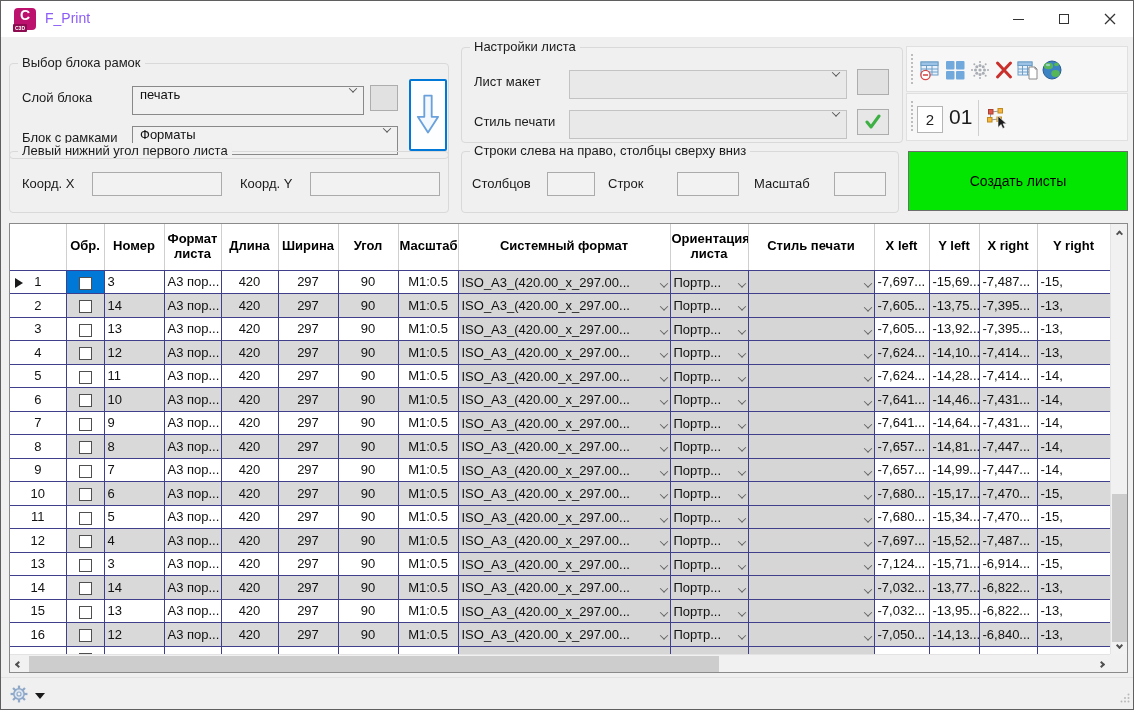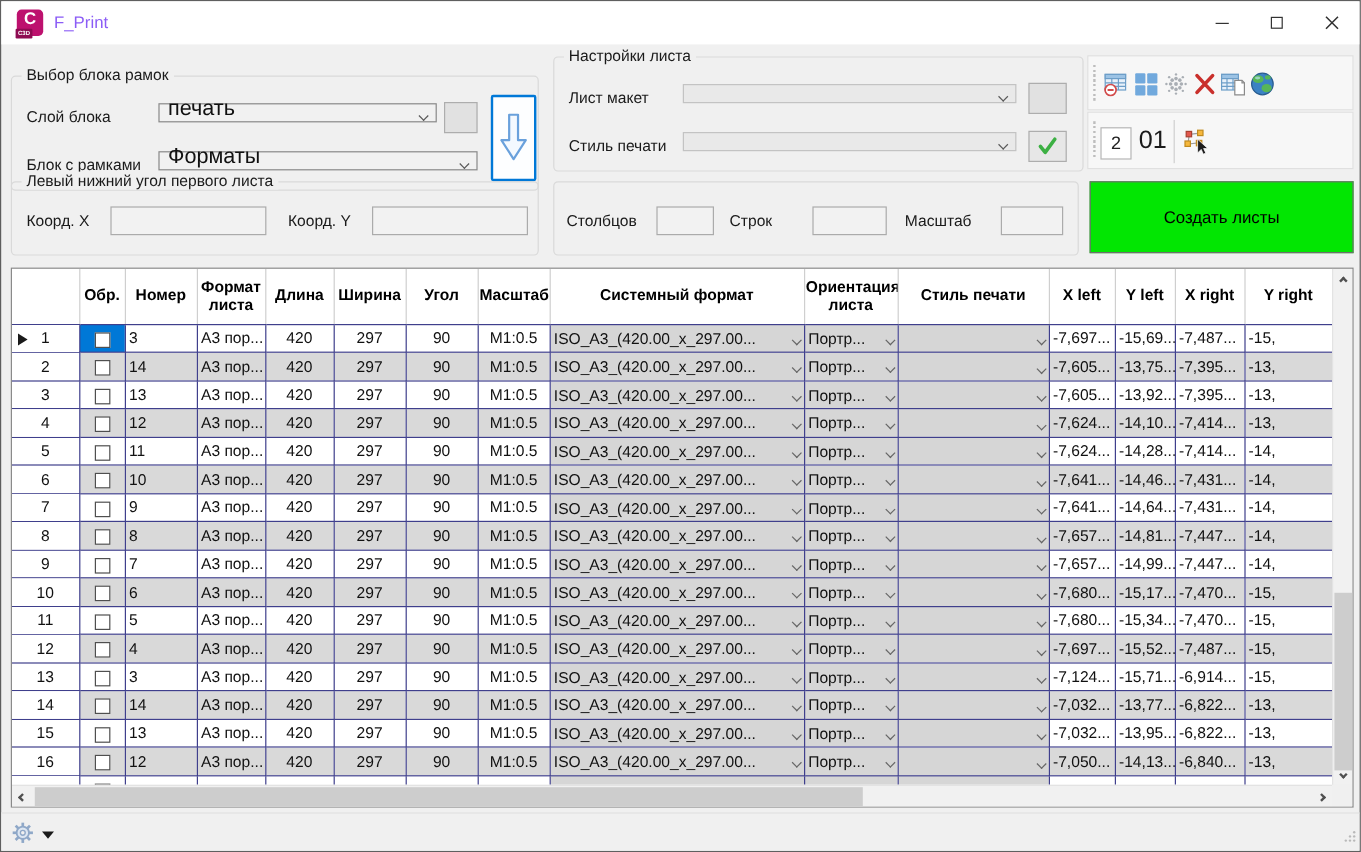--- a/index.html
+++ b/index.html
@@ -21,22 +21,22 @@
   .wbtn { width:46px; height:36px; display:flex; align-items:center; justify-content:center; }
   .glyph-min { width:11px; height:0; border-top:1px solid #333; }
   .glyph-max { width:10px; height:10px; border:1px solid #333; }
 
   
   .groupbox { position:absolute; border:1px solid #d9d9d9; border-radius:4px; }
   .gb-title { position:absolute; top:-9px; left:8px; background:#f0f0f0; padding:0 4px;
               font-size:13px; color:#1a1a1a; white-space:nowrap; }
   .lbl { position:absolute; font-size:13px; color:#1a1a1a; white-space:nowrap; }
 
-  .combo { position:absolute; height:16px; background:#f1f1f1; border:1px solid #898989;
-           display:flex; align-items:flex-end; padding:0 7px; font-size:18px; color:#111; }
+  .combo { position:absolute; height:29px; background:#f1f1f1; border:1px solid #898989;
+           display:flex; align-items:flex-start; padding:0 7px; font-size:13px; color:#111; }
   .combo.disabled { background:#e9e9e9; border-color:#c3c3c3; }
   .combo .chev { margin-left:auto; }
   .chev { display:inline-block; width:6px; height:6px; border-right:1.5px solid #585858;
           border-bottom:1.5px solid #585858; transform:rotate(45deg) translate(-1px,-1px); }
   .tbox { position:absolute; height:24px; background:#f2f2f2; border:1px solid #ababab; }
   .btn-blank { position:absolute; background:#e1e1e1; border:1px solid #adadad; }
   .btn-check { position:absolute; background:#e7e7e7; border:1px solid #adadad;
                display:flex; align-items:center; justify-content:center; }
   .btn-arrow { position:absolute; background:#fdfeff; border:2px solid #0078d7; border-radius:2px;
                display:flex; align-items:center; justify-content:center; }
@@ -256,20 +256,21 @@
 
   <div class="groupbox" style="left:8px; top:150px; width:440px; height:62px;">
     <span class="gb-title">Левый нижний угол первого листа</span>
     <span class="lbl" style="left:12px; top:24px;">Коорд. X</span>
     <div class="tbox" style="left:82px; top:20px; width:130px;"></div>
     <span class="lbl" style="left:230px; top:24px;">Коорд. Y</span>
     <div class="tbox" style="left:300px; top:20px; width:130px;"></div>
   </div>
 
   <div class="groupbox" style="left:460px; top:150px; width:438px; height:62px;">
+    <span class="gb-title">Строки слева на право, столбцы сверху вниз</span>
     <span class="lbl" style="left:10px; top:24px;">Столбцов</span>
     <div class="tbox" style="left:85px; top:20px; width:48px;"></div>
     <span class="lbl" style="left:146px; top:24px;">Строк</span>
     <div class="tbox" style="left:215px; top:20px; width:62px;"></div>
     <span class="lbl" style="left:292px; top:24px;">Масштаб</span>
     <div class="tbox" style="left:372px; top:20px; width:52px;"></div>
   </div>
 
   <div class="create-btn">Создать листы</div>
 

